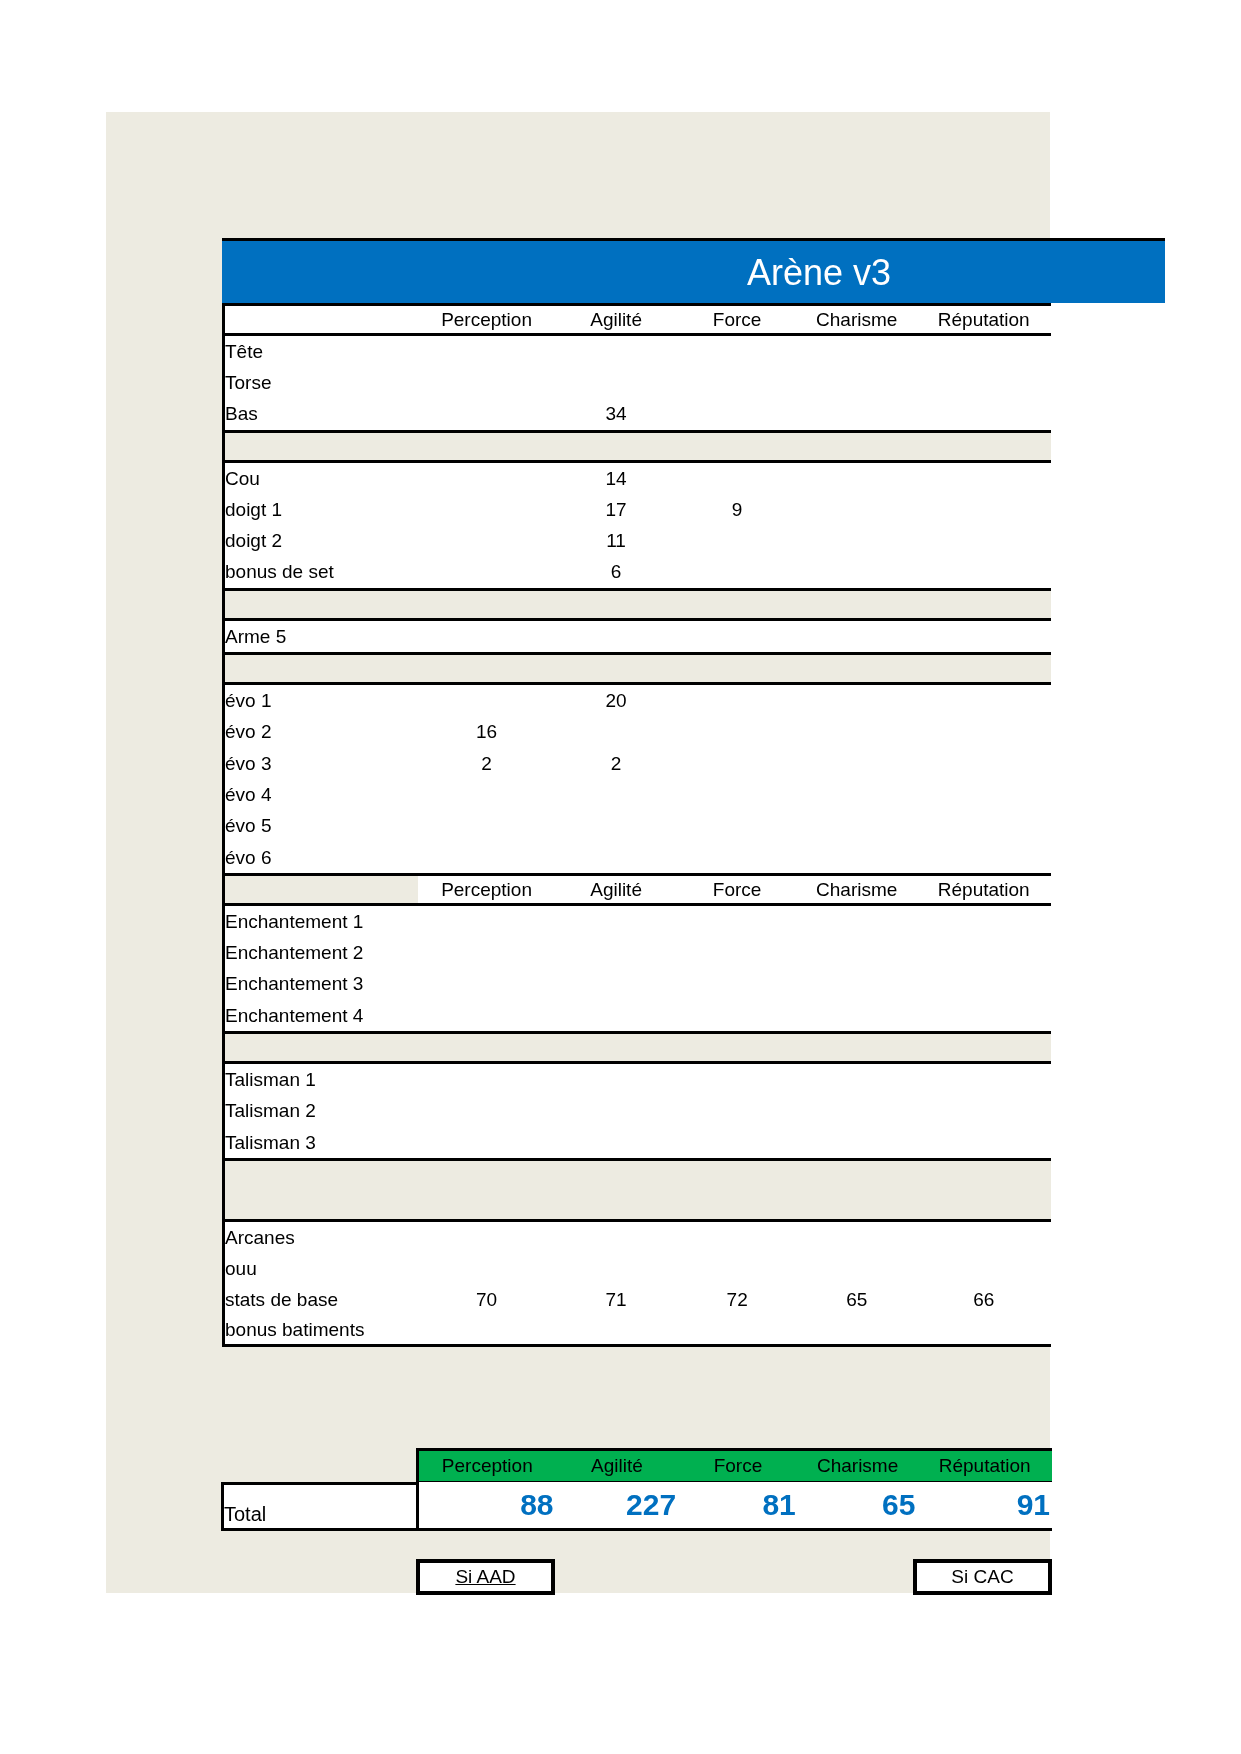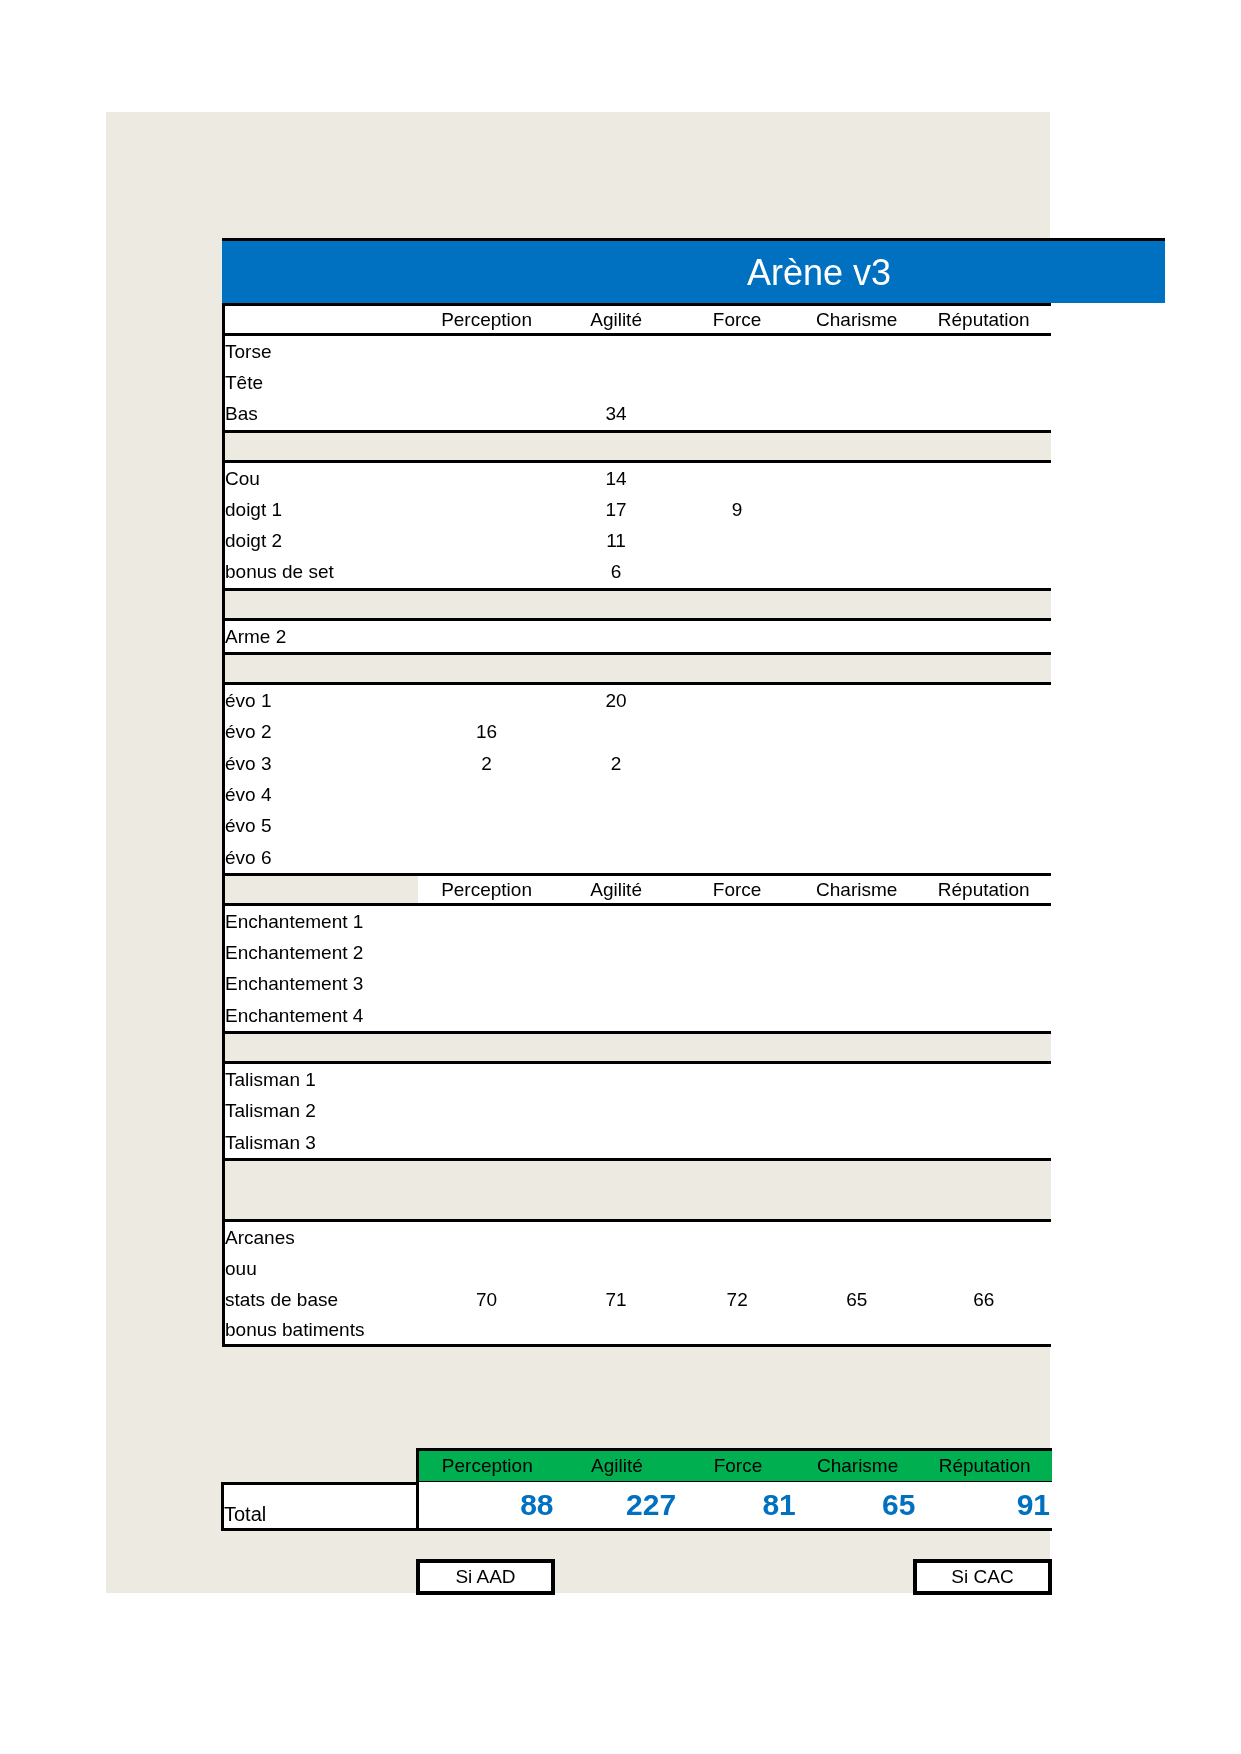--- a/index.html
+++ b/index.html
@@ -24,21 +24,21 @@
   .green-hdr { position: absolute; left: 195px; top: 0; width: 636px; height: 36px; background: #00B050;
                border: 3px solid #000; border-right: none; box-sizing: border-box; display: flex; align-items: center; font-size: 19px; }
   .green-hdr .cell { color: #000; }
   .total-label { position: absolute; left: 0; top: 34px; width: 198px; height: 49px; border: 3px solid #000;
                  box-sizing: border-box; background: #fff; font-size: 20px; display: flex; align-items: flex-end; padding-bottom: 2px; }
   .total-vals { position: absolute; left: 195px; top: 34px; width: 636px; height: 49px; border: 3px solid #000; border-right: none;
                 border-top: none; box-sizing: border-box; background: #fff; display: flex; align-items: center; justify-content: space-between; }
   .total-vals .num { text-align: right; font-weight: bold; color: #0070C0; font-size: 30px; box-sizing: border-box; padding-right: 2px; }
   .btn { position: absolute; top: 1559px; height: 36px; border: 4px solid #000; background: #fff; box-sizing: border-box;
          font-size: 19px; display: flex; align-items: center; justify-content: center; cursor: pointer; }
-  .btn-aad { left: 416px; width: 139px; }
+  .btn-aad { left: 416px; width: 139px; text-decoration: underline; }
   .btn-cac { left: 913px; width: 139px; }
 </style>
 </head>
 <body>
 
 <div class="sheet-bg"></div>
 
 <div class="banner">
   <div class="banner-title">
       <span>Arène v3</span>
@@ -50,29 +50,29 @@
   <div class="row hdr">
     <div class="cell-label"></div>
     <div class="cell c1">Perception</div>
     <div class="cell c2">Agilité</div>
     <div class="cell c3">Force</div>
     <div class="cell c4">Charisme</div>
     <div class="cell c5">Réputation</div>
   </div>
 
   <div class="row">
+    <div class="cell-label">Tête</div>
+    <div class="cell c1"></div>
+    <div class="cell c2"></div>
+    <div class="cell c3"></div>
+    <div class="cell c4"></div>
+    <div class="cell c5"></div>
+  </div>
+  <div class="row">
     <div class="cell-label">Torse</div>
-    <div class="cell c1"></div>
-    <div class="cell c2"></div>
-    <div class="cell c3"></div>
-    <div class="cell c4"></div>
-    <div class="cell c5"></div>
-  </div>
-  <div class="row">
-    <div class="cell-label">Tête</div>
     <div class="cell c1"></div>
     <div class="cell c2"></div>
     <div class="cell c3"></div>
     <div class="cell c4"></div>
     <div class="cell c5"></div>
   </div>
   <div class="row">
     <div class="cell-label">Bas</div>
     <div class="cell c1"></div>
     <div class="cell c2">34</div>
@@ -112,21 +112,21 @@
     <div class="cell c1"></div>
     <div class="cell c2">6</div>
     <div class="cell c3"></div>
     <div class="cell c4"></div>
     <div class="cell c5"></div>
   </div>
 
   <div class="row spacer"></div>
 
   <div class="row">
-    <div class="cell-label">Arme 2</div>
+    <div class="cell-label">Arme 5</div>
     <div class="cell c1"></div>
     <div class="cell c2"></div>
     <div class="cell c3"></div>
     <div class="cell c4"></div>
     <div class="cell c5"></div>
   </div>
 
   <div class="row spacer"></div>
 
   <div class="row">

